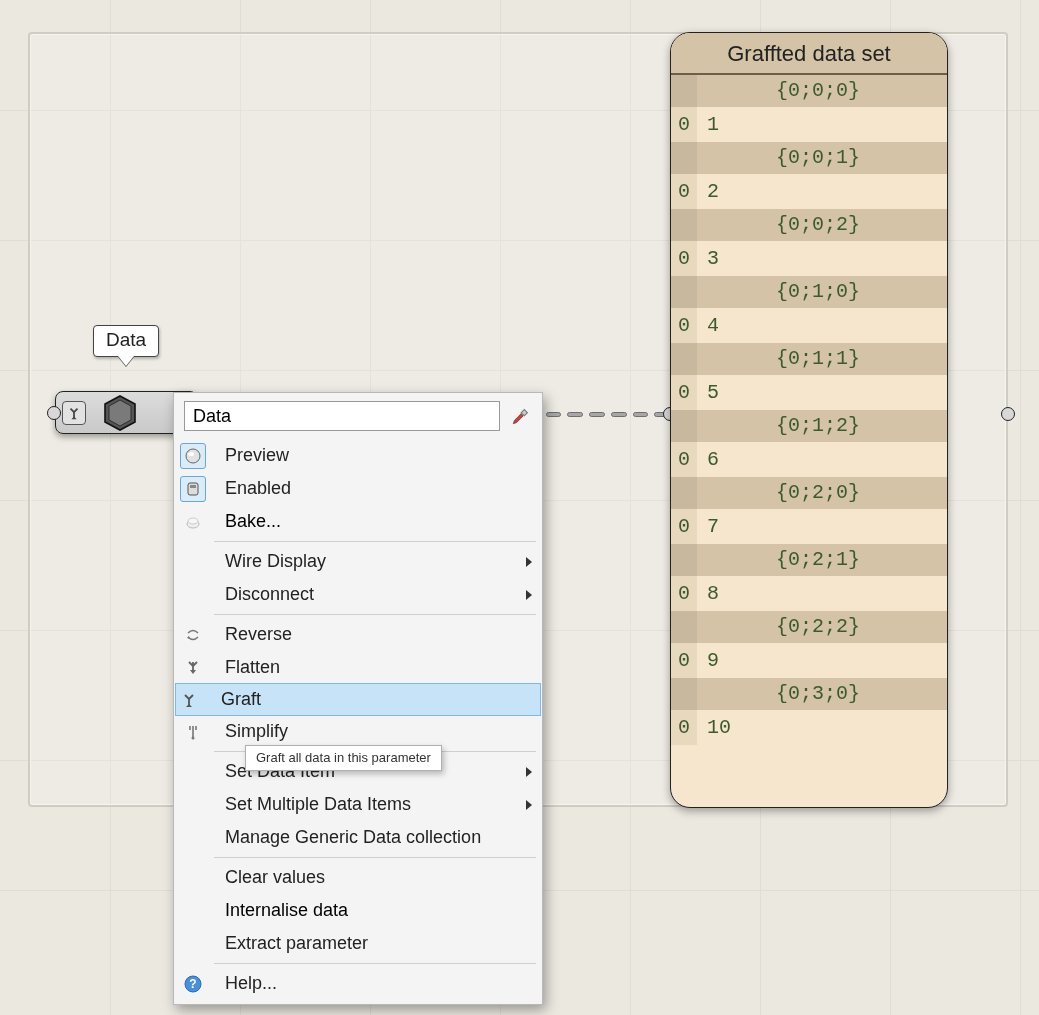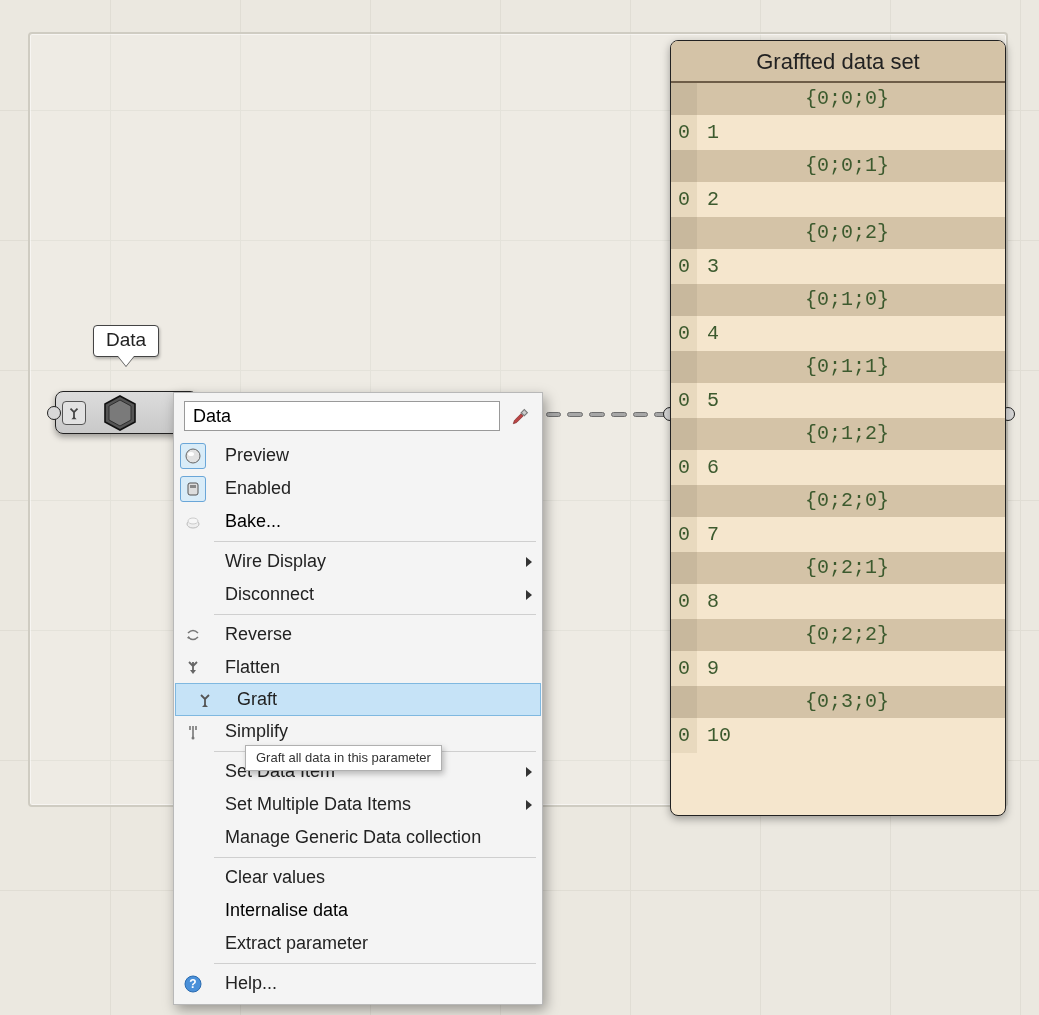--- a/index.html
+++ b/index.html
@@ -101,25 +101,25 @@
   .wire span {
     flex: 1; height: 5px;
     background: #a7a7a7;
     border: 1px solid #6e6e6e;
     border-radius: 3px;
   }
 
   
   .panel {
     position: absolute;
-    left: 670px; top: 40px;
-    width: 336px; height: 776px;
+    left: 670px; top: 32px;
+    width: 278px; height: 776px;
     background: #f5e6cd;
     border: 1.5px solid #222;
-    border-radius: 8px;
+    border-radius: 20px;
     box-shadow: 0 3px 9px rgba(0,0,0,0.35);
     overflow: hidden;
   }
   .panel-port {
     position: absolute;
     width: 14px; height: 14px;
     border-radius: 50%;
     background: #d8d8d8;
     border: 1.5px solid #222;
     top: 407px;
@@ -192,21 +192,21 @@
     padding: 0 10px 0 6px;
     font-size: 18px;
     color: #222;
     position: relative;
   }
   .ctx-item.disabled { color: #000000; }
   .ctx-item.hl {
     background: #c6e3f7;
     border: 1px solid #7fb8e0;
     margin: -1px 1px -1px 1px;
-    padding-left: 16px;
+    padding-left: 0;
   }
   .ctx-icon {
     width: 26px; height: 26px;
     display:flex;align-items:center;justify-content:center;
     margin-right: 8px;
   }
   .ctx-icon.sel {
     border: 1px solid #6aa6d8;
     background: #d9ecf8;
     border-radius: 3px;

